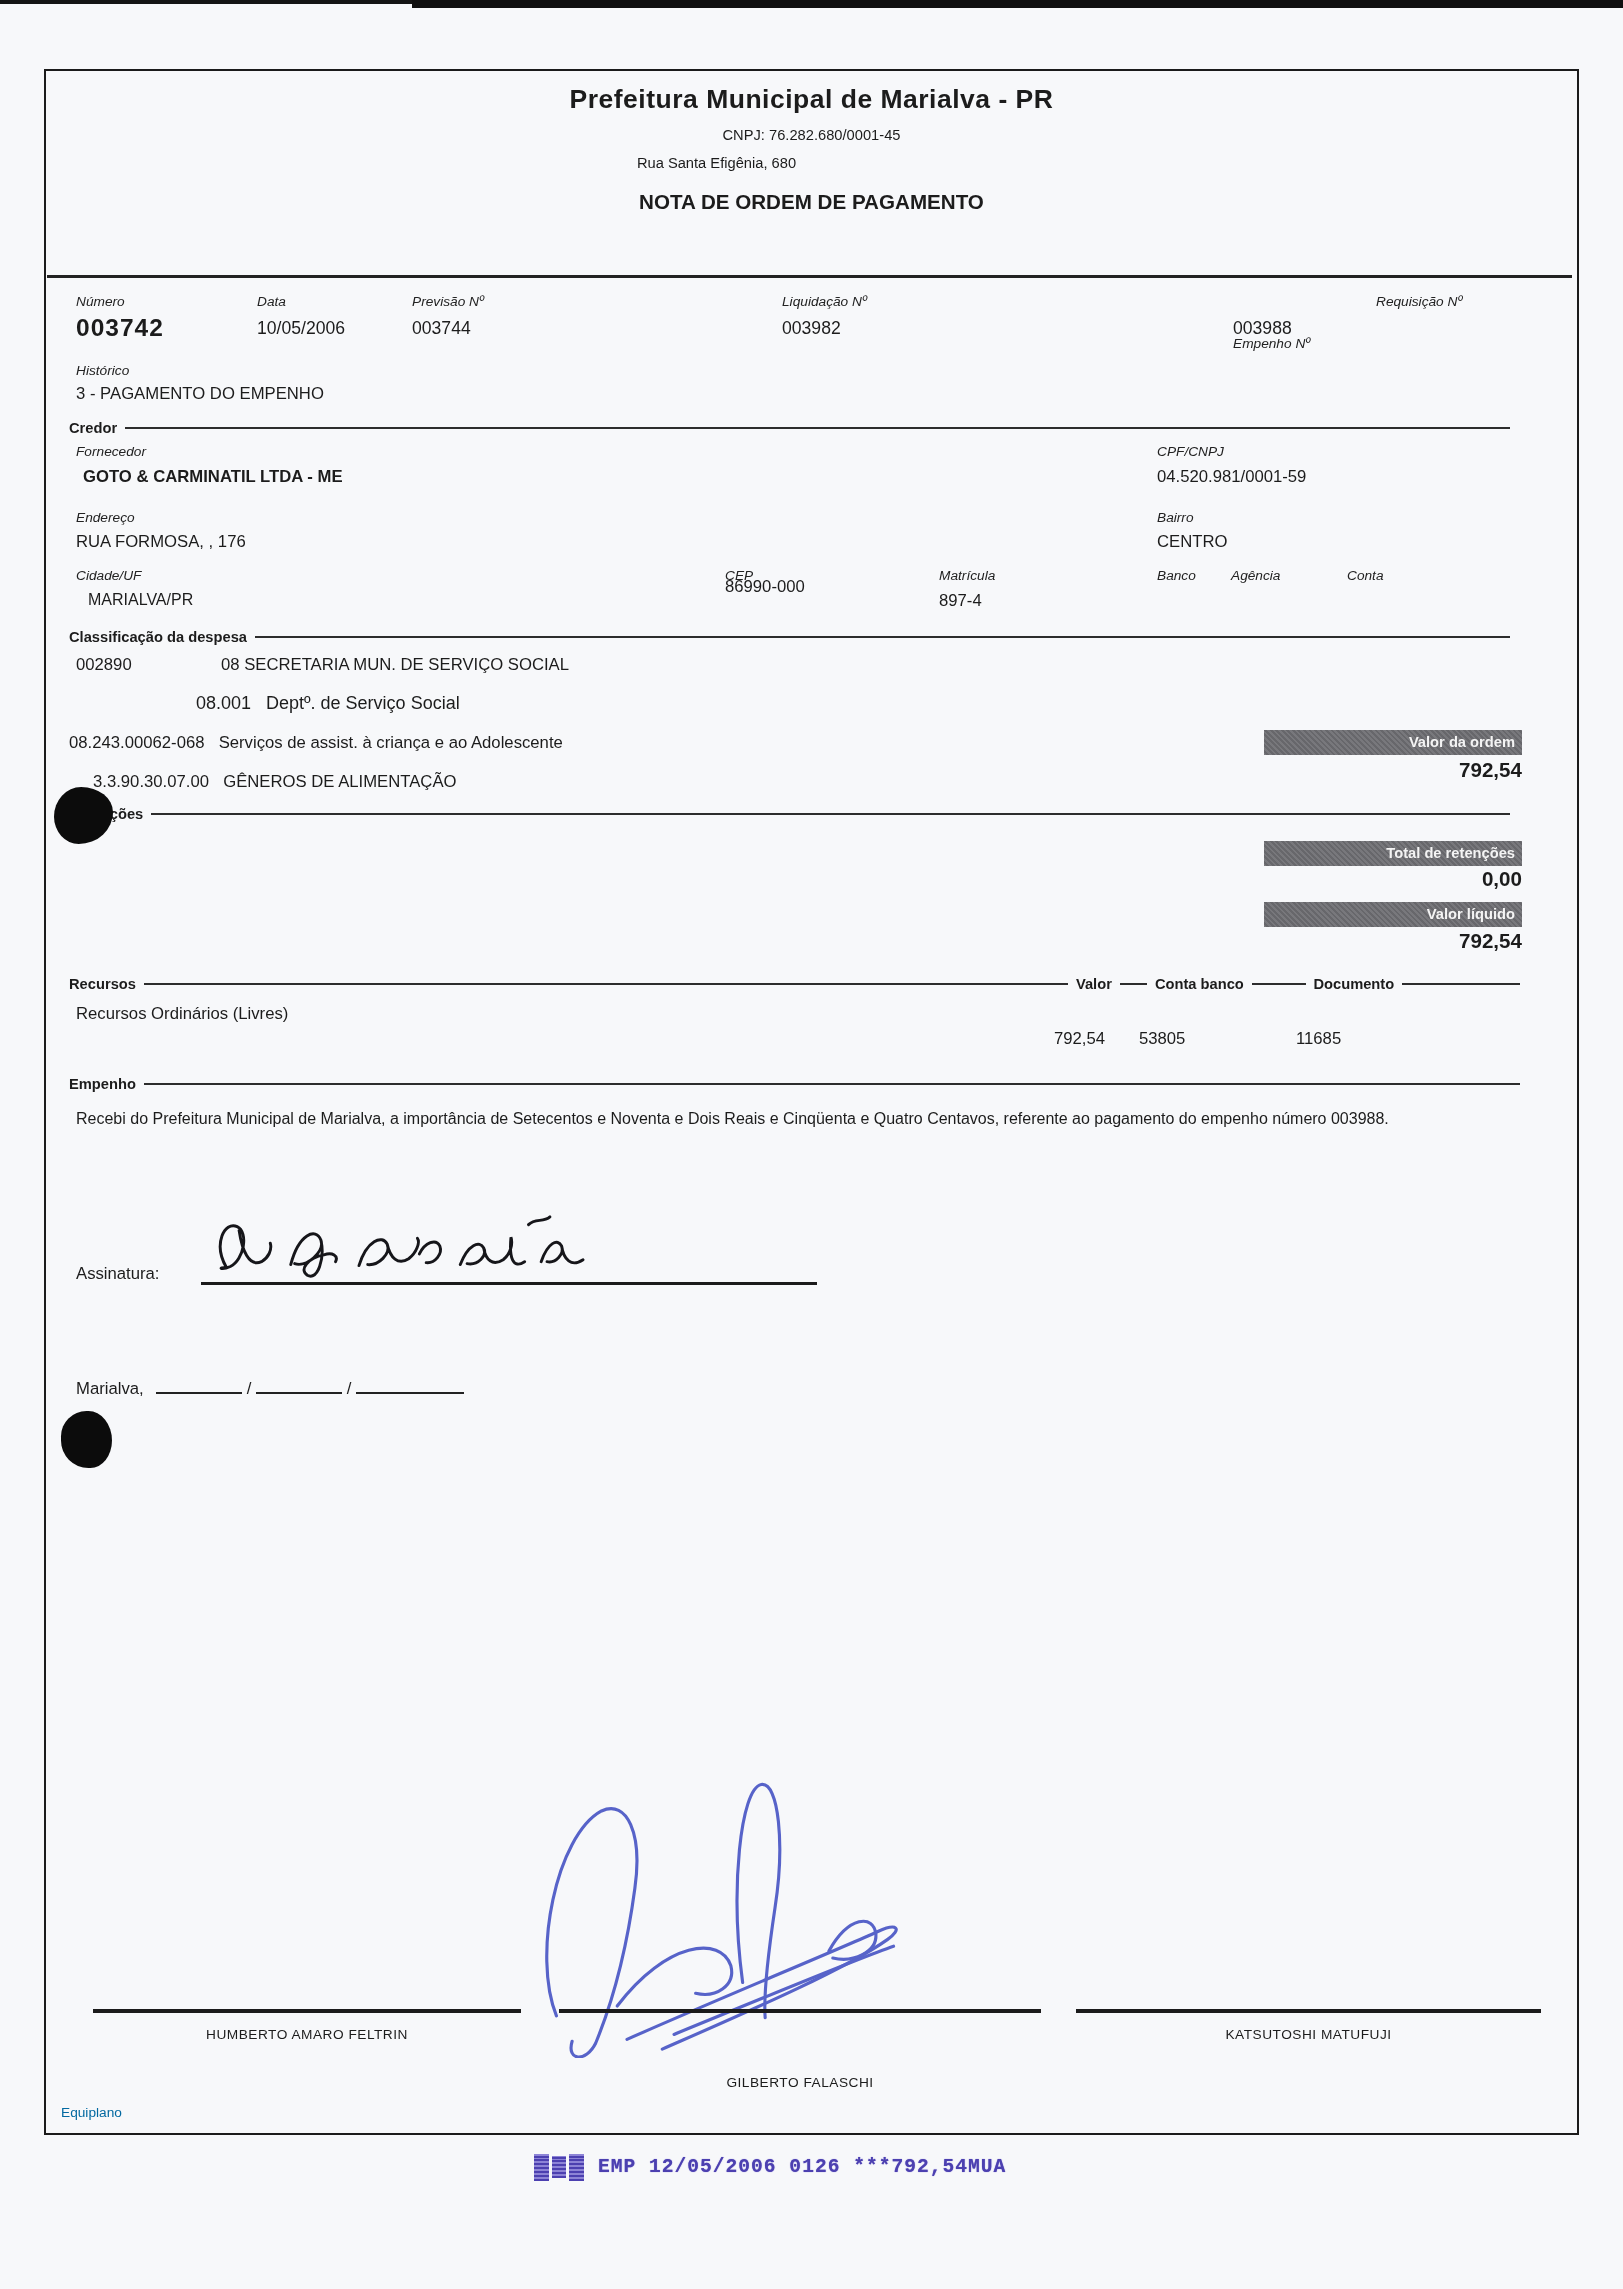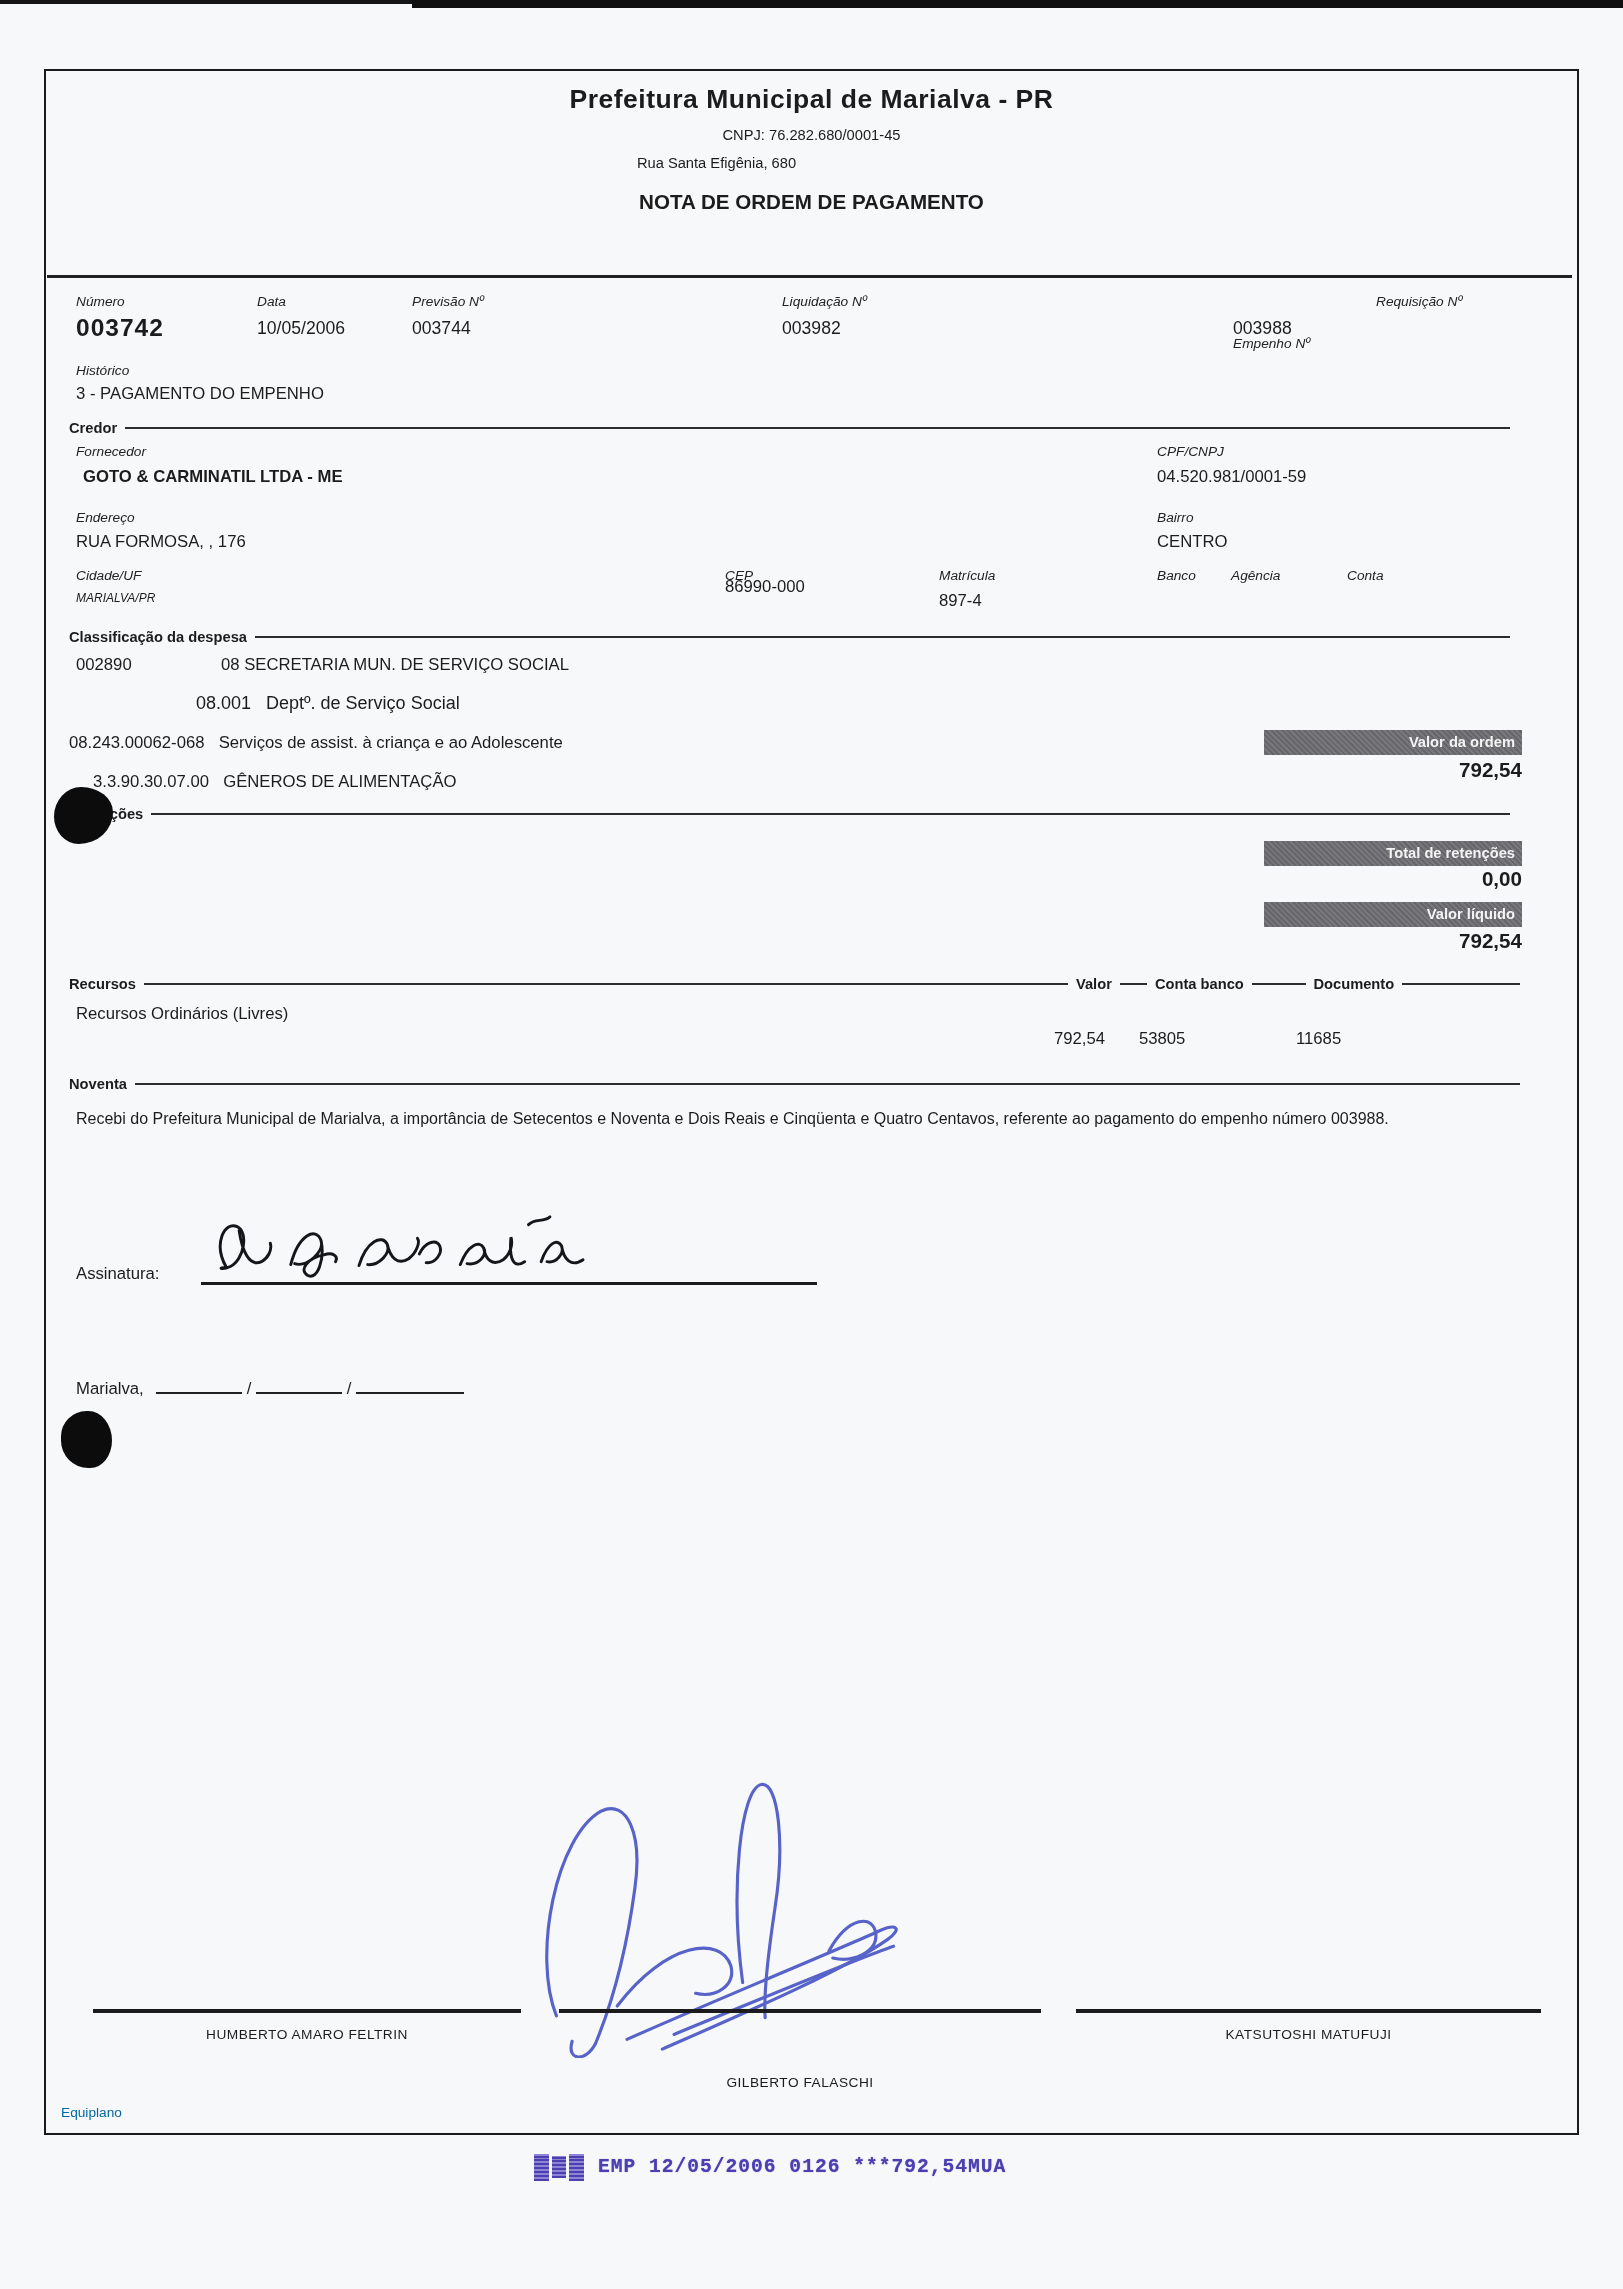--- a/index.html
+++ b/index.html
@@ -91,21 +91,21 @@
 <div class="abs val-bold" style="left:83px;top:467px;">GOTO &amp; CARMINATIL LTDA - ME</div>
 <div class="abs lbl" style="left:1157px;top:444px;">CPF/CNPJ</div>
 <div class="abs val" style="left:1157px;top:467px;font-size:16.7px;">04.520.981/0001-59</div>
 
 <div class="abs lbl" style="left:76px;top:510px;">Endereço</div>
 <div class="abs val" style="left:76px;top:532px;font-size:16.7px;">RUA FORMOSA, , 176</div>
 <div class="abs lbl" style="left:1157px;top:510px;">Bairro</div>
 <div class="abs val" style="left:1157px;top:532px;font-size:16.7px;">CENTRO</div>
 
 <div class="abs lbl" style="left:76px;top:568px;">Cidade/UF</div>
-<div class="abs val" style="left:76px;top:591px;font-size:12px;font-style:italic;">MARIALVA/PR</div>
+<div class="abs val" style="left:88px;top:591px;font-size:16px;">MARIALVA/PR</div>
 <div class="abs lbl" style="left:725px;top:568px;">CEP</div>
 <div class="abs val" style="left:725px;top:577px;font-size:16.7px;">86990-000</div>
 <div class="abs lbl" style="left:939px;top:568px;">Matrícula</div>
 <div class="abs val" style="left:939px;top:591px;font-size:16.7px;">897-4</div>
 <div class="abs lbl" style="left:1157px;top:568px;">Banco</div>
 <div class="abs lbl" style="left:1231px;top:568px;">Agência</div>
 <div class="abs lbl" style="left:1347px;top:568px;">Conta</div>
 
 <div class="abs sec" style="left:69px;top:629px;width:1441px;">
   <span class="sec-label">Classificação da despesa</span>
@@ -155,21 +155,21 @@
   <span class="sec-line" style="max-width:54px;"></span>
   <span class="sec-label">Documento</span>
   <span class="sec-line" style="max-width:118px;"></span>
 </div>
 <div class="abs val" style="left:76px;top:1004px;font-size:16.7px;">Recursos Ordinários (Livres)</div>
 <div class="abs val" style="left:1054px;top:1029px;font-size:16.7px;">792,54</div>
 <div class="abs val" style="left:1139px;top:1029px;font-size:16.7px;">53805</div>
 <div class="abs val" style="left:1296px;top:1029px;font-size:16.7px;">11685</div>
 
 <div class="abs sec" style="left:69px;top:1076px;width:1451px;">
-  <span class="sec-label">Noventa</span>
+  <span class="sec-label">Empenho</span>
   <span class="sec-line"></span>
 </div>
 <div class="abs" style="left:76px;top:1104px;width:1449px;font-size:16px;line-height:29px;">Recebi do Prefeitura Municipal de Marialva, a importância de Setecentos e Noventa e Dois Reais e Cinqüenta e Quatro Centavos, referente ao pagamento do empenho número 003988.</div>
 
 <div class="abs val" style="left:76px;top:1264px;font-size:16.7px;">Assinatura:</div>
 <div class="abs" style="left:201px;top:1282px;width:616px;height:2.9px;background:#1b1b1b;"></div>
 <svg class="abs" style="left:204px;top:1211px;" width="421" height="76" viewBox="0 0 430 78">
   <g fill="none" stroke="#16161a" stroke-width="3" stroke-linecap="round">
     <path d="M22,58 C8,34 20,10 33,16 C45,22 40,50 26,57 C17,61 12,58 22,58 M35,20 C38,40 45,58 58,52 C65,48 69,40 67,33"></path>
     <path d="M88,55 C96,24 114,16 119,30 C123,42 104,58 92,54 M119,30 C123,48 116,72 105,66 C96,60 106,48 122,45 C131,42 137,46 134,52"></path>

